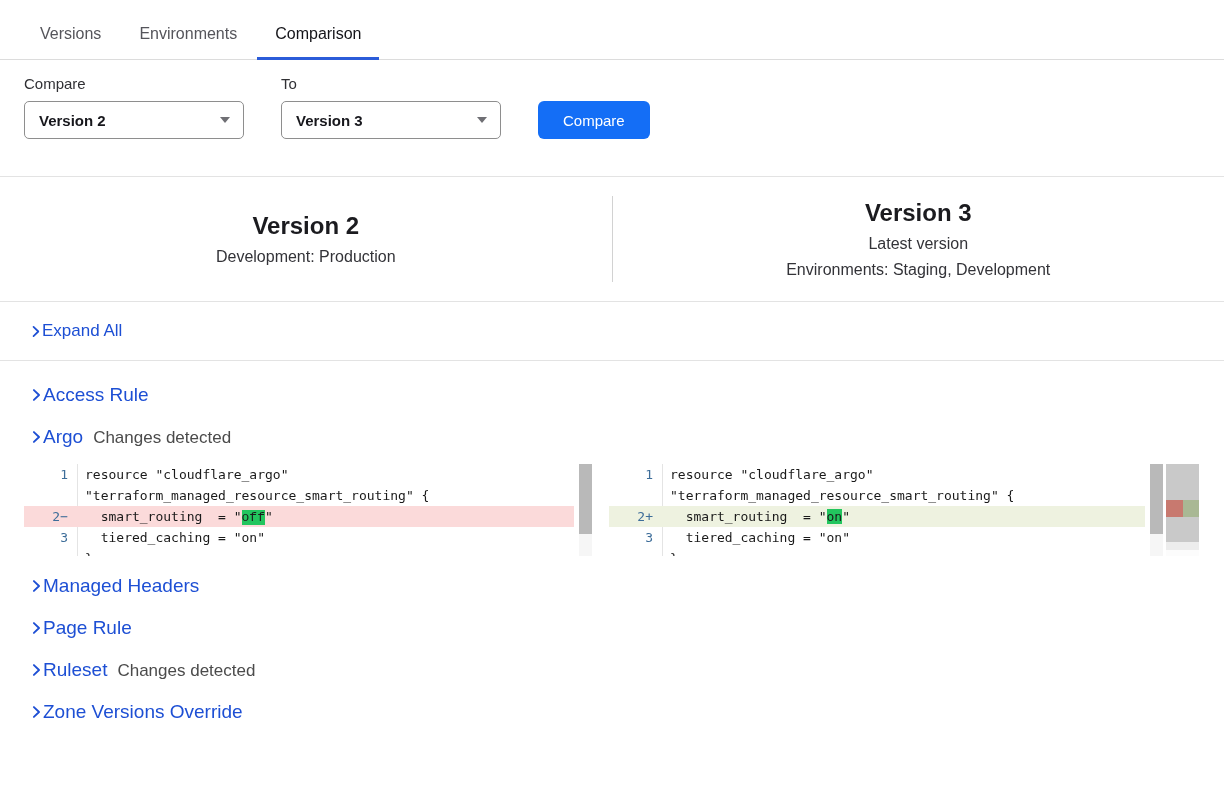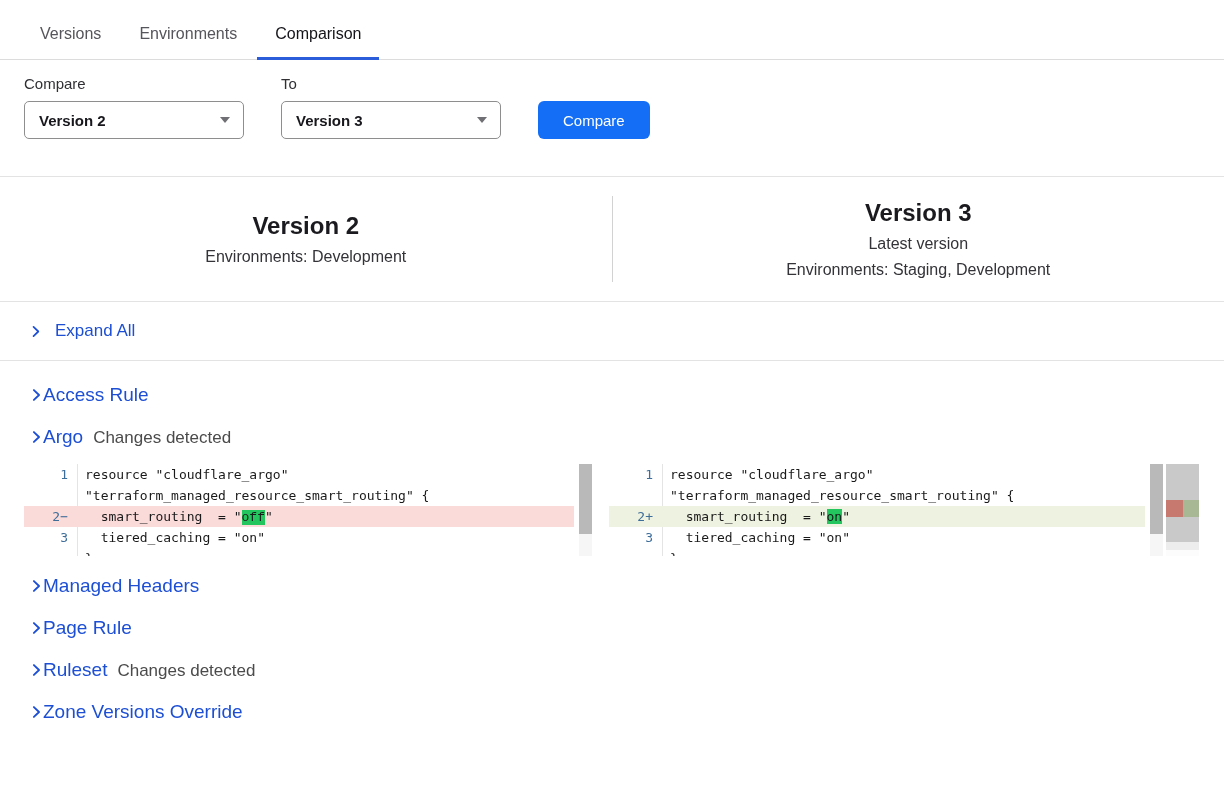--- a/index.html
+++ b/index.html
@@ -30,21 +30,21 @@
     height:38px;padding:0 25px;background:#146ef6;color:#fff;font-size:15px;
     border:none;border-radius:6px;cursor:pointer;font-family:inherit;
   }
   
   .vheaders{display:flex;align-items:center;padding:14px 0;border-bottom:1px solid #e3e3e3;min-height:96px;}
   .vcol{flex:1;text-align:center;display:flex;flex-direction:column;gap:8px;}
   .vtitle{font-size:24px;font-weight:600;color:#1b1b1f;}
   .vsub{font-size:16px;color:#333338;}
   .vsep{width:1px;align-self:stretch;background:#d2d2d2;margin:5px 0;}
   
-  .expand-row{display:flex;align-items:center;gap:13px;padding:19px 0 19px 29px;border-bottom:1px solid #e3e3e3;cursor:pointer;}
+  .expand-row{display:flex;align-items:center;padding:19px 0 19px 29px;border-bottom:1px solid #e3e3e3;cursor:pointer;}
   .expand-row .lbl{font-size:17px;color:#1d4fd4;}
   
   .sections{padding-top:13px;}
   .section-row{display:flex;align-items:center;padding:10px 0 10px 29px;cursor:pointer;}
   .section-row .lbl{font-size:19px;color:#1d4fd4;}
   .badge{font-size:17px;color:#4b4b4b;margin-left:10px;padding-top:2px;}
   .chev{display:flex;align-items:center;}
   
   .diff{display:flex;gap:17px;padding:6px 0 9px 24px;height:92px;overflow:hidden;}
   .pane{display:flex;height:92px;overflow:hidden;}
@@ -90,21 +90,21 @@
       <span>Version 3</span>
       <span class="caret"></span>
     </div>
   </div>
   <button class="btn">Compare</button>
 </div>
 
 <div class="vheaders">
   <div class="vcol">
     <div class="vtitle">Version 2</div>
-    <div class="vsub">Environments: Development</div>
+    <div class="vsub">Development: Production</div>
   </div>
   <div class="vsep"></div>
   <div class="vcol">
     <div class="vtitle">Version 3</div>
     <div class="vsub">Latest version</div>
     <div class="vsub">Environments: Staging, Development</div>
   </div>
 </div>
 
 <div class="expand-row">

